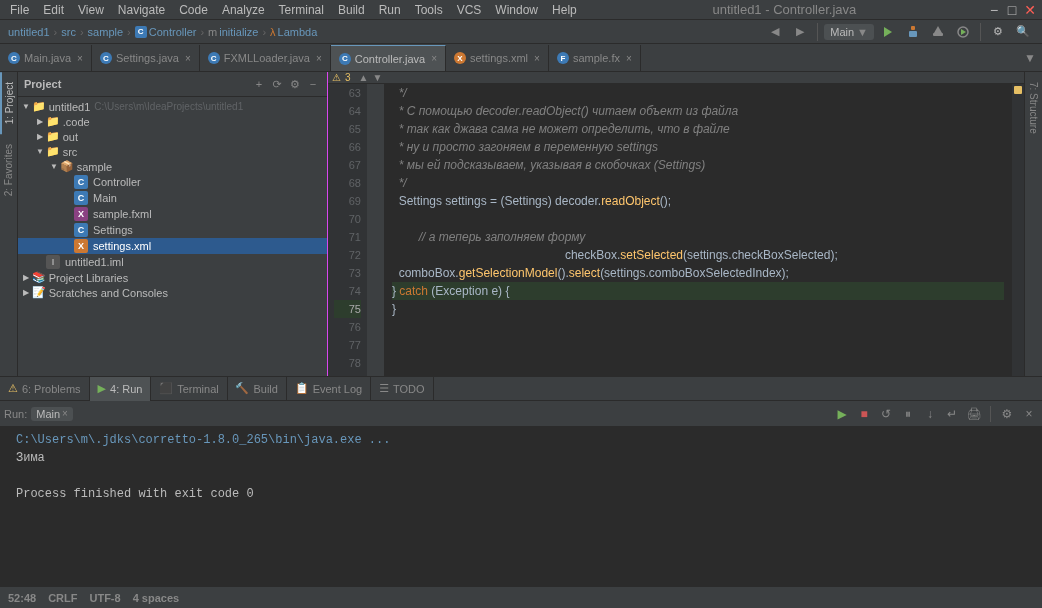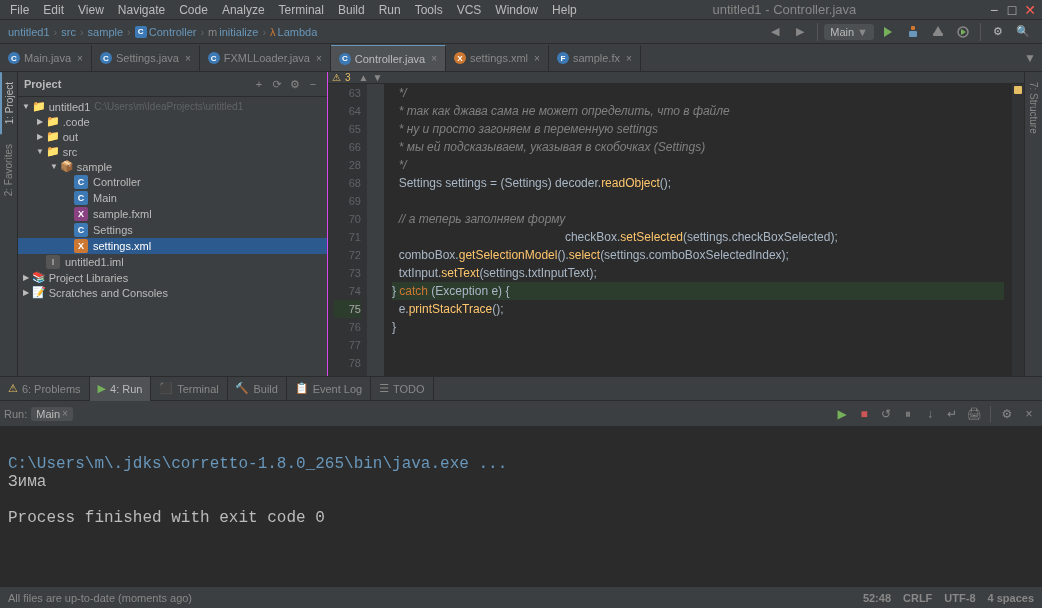--- a/index.html
+++ b/index.html
@@ -49,21 +49,21 @@
     .comment { color: #808080; font-style: italic; }
 
     
     .bottom-panel { height: 210px; background: #2b2b2b; border-top: 1px solid #2b2b2b; display: flex; flex-direction: column; }
     .bottom-tabs { display: flex; align-items: center; background: #3c3f41; border-bottom: 1px solid #2b2b2b; height: 24px; }
     .bottom-tab { display: flex; align-items: center; padding: 2px 8px; cursor: pointer; font-size: 11px; color: #888; gap: 4px; height: 24px; border-right: 1px solid #2b2b2b; }
     .bottom-tab.active { background: #4e5254; color: #bbbbbb; }
     .bottom-toolbar { display: flex; align-items: center; background: #3c3f41; border-bottom: 1px solid #2b2b2b; padding: 2px 4px; height: 26px; gap: 4px; }
     .bottom-toolbar-btn { width: 18px; height: 18px; display: flex; align-items: center; justify-content: center; cursor: pointer; color: #888; font-size: 12px; border-radius: 2px; }
     .bottom-toolbar-btn.active { color: #75b05a; }
-    .bottom-content { flex: 1; padding: 4px 8px; overflow: auto; font-family: 'Courier New', monospace; font-size: 16px; margin-top: 24px; }
+    .bottom-content { flex: 1; padding: 4px 16px; overflow: auto; font-family: 'Courier New', monospace; font-size: 12px; }
     .output-line { line-height: 18px; color: #bbbbbb; }
     .output-path { color: #6897bb; }
 
     
     .status-bar { height: 22px; background: #3c3f41; border-top: 1px solid #2b2b2b; display: flex; align-items: center; padding: 0 8px; font-size: 11px; color: #888; gap: 8px; }
     .status-left { flex: 1; }
     .status-right { display: flex; gap: 12px; }
     .status-item { cursor: pointer; font-weight: bold; }
   </style>
 </head>
@@ -297,21 +297,21 @@
         <span style="color:#888; font-size:10px; margin-left:4px;">▲</span>
         <span style="color:#888; font-size:10px;">▼</span>
       </div>
       <div style="display:flex; flex:1; overflow:hidden;">
 
         <div class="line-numbers">
           <div class="line-number">63</div>
           <div class="line-number">64</div>
           <div class="line-number">65</div>
           <div class="line-number">66</div>
-          <div class="line-number">28</div>
+          <div class="line-number">67</div>
           <div class="line-number">68</div>
           <div class="line-number">69</div>
           <div class="line-number">70</div>
           <div class="line-number">71</div>
           <div class="line-number">72</div>
           <div class="line-number">73</div>
           <div class="line-number">74</div>
           <div class="line-number highlighted">75</div>
           <div class="line-number">76</div>
           <div class="line-number">77</div>
@@ -331,32 +331,31 @@
           <div style="height:18px;"></div>
           <div style="height:18px;"></div>
           <div style="height:18px;"></div>
           <div style="height:18px;"></div>
           <div style="height:18px;"></div>
           <div style="height:18px;"></div>
         </div>
 
         <div class="code-lines" style="flex:1; background:#2b2b2b; overflow:auto; padding:0 8px;">
           <div class="code-line comment">  <span style="color:#808080; font-style:italic;">*/</span></div>
+          <div class="code-line comment"><span style="color:#808080; font-style:italic;">  * С помощью decoder.readObject() читаем объект из файла</span></div>
           <div class="code-line comment"><span style="color:#808080; font-style:italic;">  * так как джава сама не может определить, что в файле</span></div>
           <div class="code-line comment"><span style="color:#808080; font-style:italic;">  * ну и просто загоняем в переменную settings</span></div>
           <div class="code-line comment"><span style="color:#808080; font-style:italic;">  * мы ей подсказываем, указывая в скобочках (Settings)</span></div>
           <div class="code-line comment"><span style="color:#808080; font-style:italic;">  */</span></div>
           <div class="code-line" style="color:#a9b7c6;">  <span style="color:#a9b7c6;">Settings settings = (Settings) decoder.</span><span style="color:#ffc66d;">readObject</span><span style="color:#a9b7c6;">();</span></div>
           <div class="code-line"></div>
-          <div class="code-line comment"><span style="color:#808080; font-style:italic;">  // а теперь заполняем форму</span></div>
+          <div class="code-line comment"><span style="color:#808080; font-style:italic;margin-left:20px;">  // а теперь заполняем форму</span></div>
           <div class="code-line" style="color:#a9b7c6;text-align:center;">  checkBox.<span style="color:#ffc66d;">setSelected</span>(settings.checkBoxSelected);</div>
           <div class="code-line" style="color:#a9b7c6;">  comboBox.<span style="color:#ffc66d;">getSelectionModel</span>().<span style="color:#ffc66d;">select</span>(settings.<span style="color:#a9b7c6;">comboBoxSelectedIndex</span>);</div>
-          <div class="code-line" style="color:#a9b7c6;">  txtInput.<span style="color:#ffc66d;">setText</span>(settings.txtInputText);</div>
           <div class="code-line" style="color:#a9b7c6; background:#2d3d2d;">} <span style="color:#cc7832;">catch</span> (Exception e) {</div>
-          <div class="code-line" style="color:#a9b7c6;">  e.<span style="color:#ffc66d;">printStackTrace</span>();</div>
           <div class="code-line" style="color:#a9b7c6;">}</div>
           <div class="code-line"></div>
         </div>
 
         <div style="width:12px; background:#313335; display:flex; flex-direction:column;">
           <div style="height:8px; margin:2px; background:#e6bf64; border-radius:1px;"></div>
         </div>
       </div>
     </div>
 
@@ -418,23 +417,20 @@
       <div class="output-line">
         <span class="output-path">C:\Users\m\.jdks\corretto-1.8.0_265\bin\java.exe ...</span>
       </div>
       <div class="output-line">Зима</div>
       <div class="output-line">&nbsp;</div>
       <div class="output-line">Process finished with exit code 0</div>
     </div>
   </div>
 
   <div class="status-bar">
-    <div class="status-left">
-      <span style="font-size:11px; color:#888;">All files are up-to-date (moments ago)</span>
-    </div>
     <div class="status-right">
       <span class="status-item">52:48</span>
       <span class="status-item">CRLF</span>
       <span class="status-item">UTF-8</span>
       <span class="status-item">4 spaces</span>
     </div>
   </div>
 
 </div>
 

